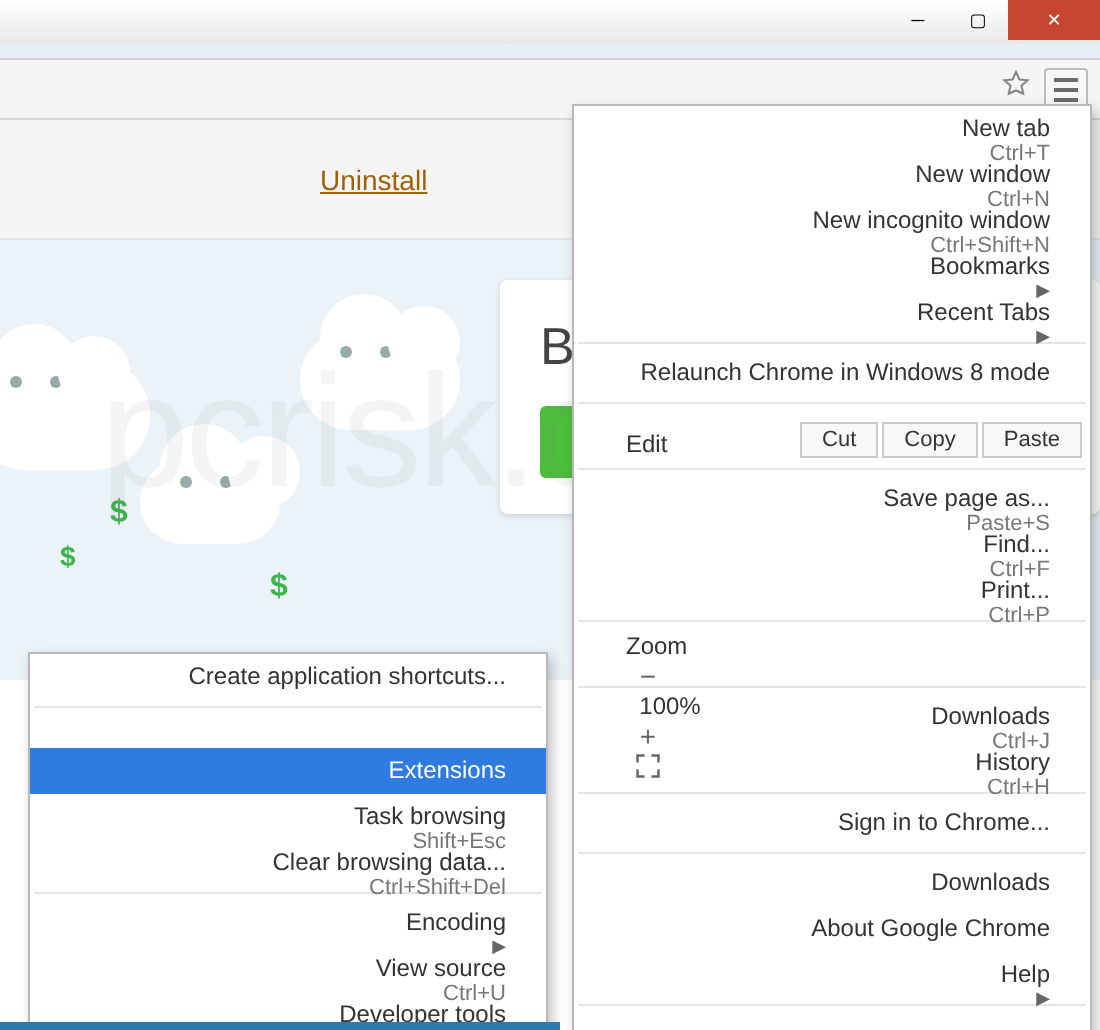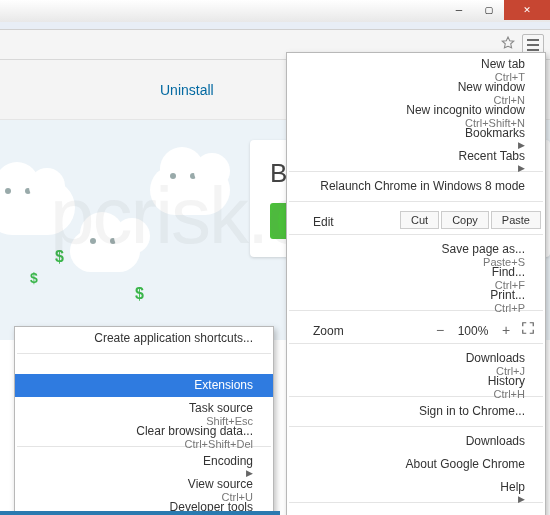--- a/index.html
+++ b/index.html
@@ -11,21 +11,21 @@
 
 .tabbar { height: 8px; background: #e8eef6; border-bottom: 1px solid #d0d0d0; }
 
 .toolbar { height: 30px; background: #f5f5f5; border-bottom: 1px solid #d8d8d8; display: flex; align-items: center; justify-content: flex-end; padding-right: 6px; gap: 6px; }
 .star-icon svg { width: 16px; height: 16px; }
 .hamburger { width: 22px; height: 22px; border: 1px solid #bcbcbc; border-radius: 2px; display: flex; flex-direction: column; justify-content: center; align-items: center; gap: 3px; background: #f7f7f7; }
 .hamburger span { width: 12px; height: 2px; background: #6b6b6b; }
 
 .page { position: absolute; top: 60px; left: 0; right: 0; bottom: 0; }
 .page-head { height: 60px; background: #f4f4f4; border-bottom: 1px solid #e5e5e5; display: flex; align-items: center; padding-left: 160px; }
-.uninstall { color: #0369a1; font-size: 14px; }
+.uninstall { color: #a16207; font-size: 14px; text-decoration: underline; }
 
 .hero { background: #ecf3f8; height: 220px; position: relative; overflow: hidden; }
 .cloud { position: absolute; width: 90px; height: 55px; background: #fff; border-radius: 40px; }
 .cloud:before, .cloud:after { content: ""; position: absolute; background: #fff; border-radius: 50%; }
 .cloud:before { width: 44px; height: 44px; top: -18px; left: 10px; }
 .cloud:after { width: 36px; height: 36px; top: -12px; left: 44px; }
 .cloud .face { position: absolute; top: 8px; left: 20px; display: flex; gap: 14px; }
 .cloud .eye { width: 6px; height: 6px; background: #9aa; border-radius: 50%; }
 .c1 { top: 60px; left: -15px; }
 .c2 { top: 110px; left: 70px; width: 70px; height: 42px; }
@@ -44,21 +44,21 @@
 .main-menu { top: 52px; right: 4px; width: 260px; }
 .sub-menu { top: 326px; left: 14px; width: 260px; }
 
 .mi { display: flex; justify-content: space-between; align-items: flex-end; padding: 4px 20px 4px 26px; height: 23px; cursor: default; flex-direction: column; }
 .mi.highlight { background: #2f7be0; color: #fff; margin-top: 20px; }
 .mi .sc { color: #777; font-size: 11px; }
 .mi .arrow { font-size: 9px; color: #666; margin-left: auto; }
 .mi.highlight .arrow { color: #fff; }
 .sep { height: 1px; background: #e4e4e4; margin: 3px 2px; }
 
-.zoom-row { display: flex; align-items: flex-end; padding: 2px 6px 2px 26px; height: 26px; }
+.zoom-row { display: flex; align-items: flex-start; padding: 2px 6px 2px 26px; height: 26px; flex-direction: column; }
 .zoom-row .lbl { flex: 1; }
 .zctrl { width: 22px; text-align: center; color: #666; font-size: 14px; }
 .zval { width: 44px; text-align: center; font-size: 12px; }
 .full svg { width: 14px; height: 14px; }
 
 .edit-row { display: flex; align-items: flex-end; padding: 2px 4px 2px 26px; height: 26px; }
 .edit-row .lbl { flex: 1; }
 .ebtn { border: 1px solid #ccc; padding: 2px 10px; font-size: 11px; margin-left: 2px; background: #f8f8f8; }
 
 .bottom-bar { position: absolute; bottom: 0; left: 0; width: 280px; height: 4px; background: #2a7ab0; }
@@ -211,21 +211,21 @@
 
 <div class="menu sub-menu">
   <div class="mi">
       <span>Create application shortcuts...</span>
     </div>
   <div class="sep"></div>
   <div class="mi highlight">
       <span>Extensions</span>
     </div>
   <div class="mi">
-      <span>Task source</span>
+      <span>Task browsing</span>
       <span class="sc">Shift+Esc</span>
     </div>
   <div class="mi">
       <span>Clear browsing data...</span>
       <span class="sc">Ctrl+Shift+Del</span>
     </div>
   <div class="sep"></div>
   <div class="mi">
       <span>Encoding</span>
       <span class="arrow">▶</span>

